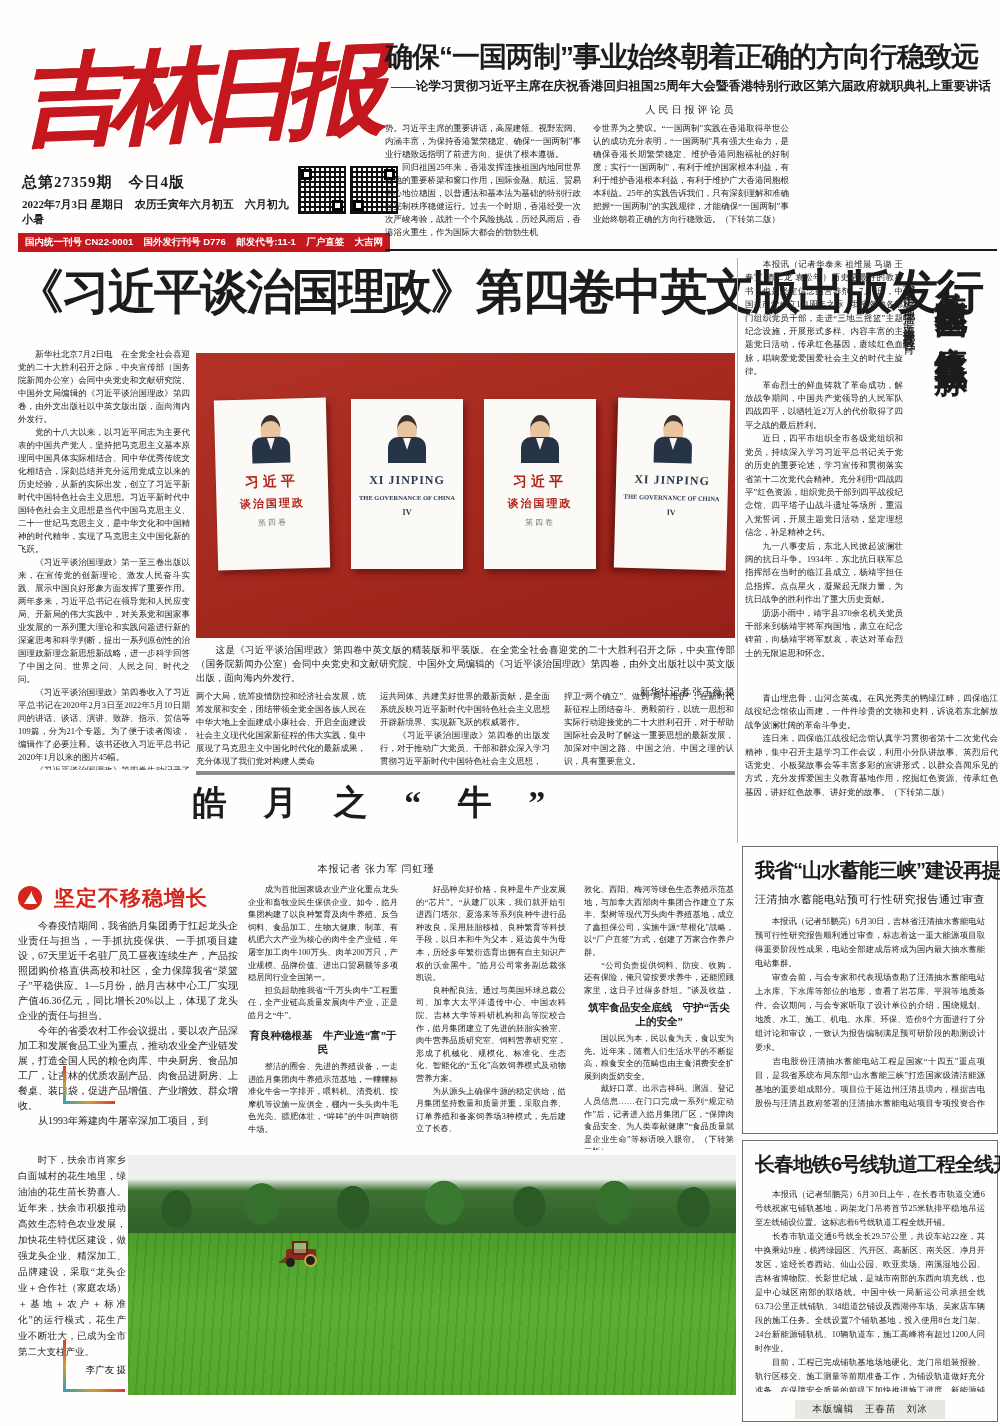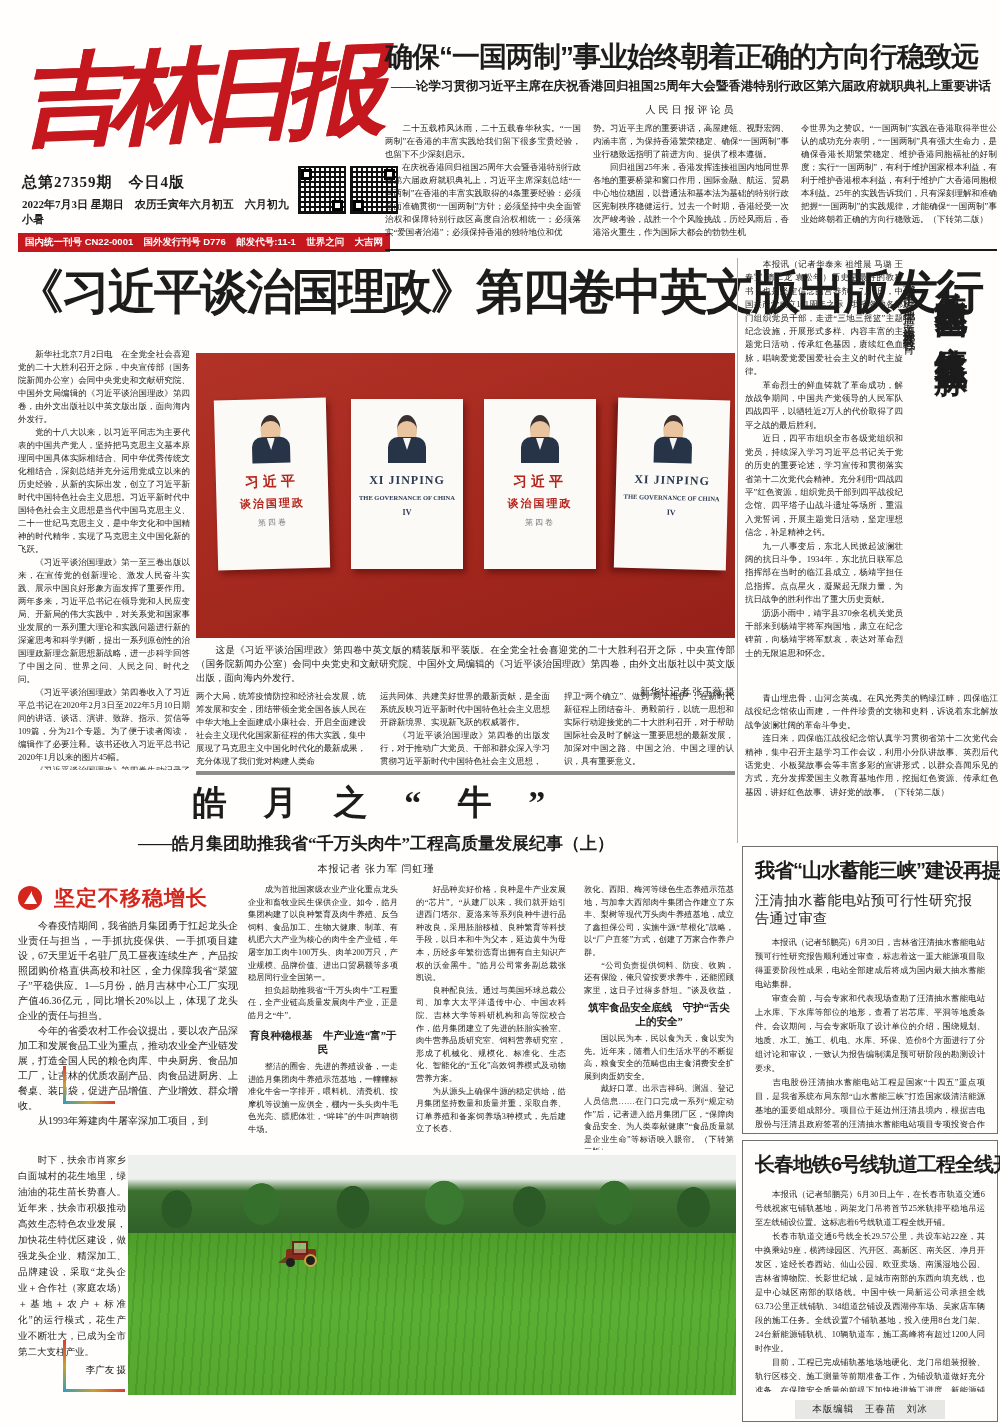--- a/index.html
+++ b/index.html
@@ -109,21 +109,21 @@
   .tractor .bodyr{position:absolute;left:8px;top:8px;width:30px;height:11px;background:#8a2a1c;border-radius:2px;}
   .tractor .cab{position:absolute;left:14px;top:0;width:12px;height:10px;border:2px solid #6e2017;background:rgba(240,235,220,.4);}
   .tractor .w1{position:absolute;left:26px;top:13px;width:13px;height:13px;border-radius:50%;background:#1f1f1f;border:2px solid #caa53a;box-sizing:border-box;}
   .tractor .w2{position:absolute;left:8px;top:17px;width:9px;height:9px;border-radius:50%;background:#1f1f1f;}
   .tractor .plow{position:absolute;left:0;top:14px;width:10px;height:8px;background:#5d4a1e;clip-path:polygon(0 100%,100% 0,100% 100%);}
   
   .boxst{border:1.5px solid #6f6f6f;box-sizing:border-box;padding:10px 12px;background:#fffefc;}
   .hydro{left:742px;top:846px;width:256px;height:288px;}
   .box-title{font-family:"Liberation Sans",sans-serif;font-weight:900;font-size:20px;letter-spacing:-1px;
       text-align:center;white-space:nowrap;}
-  .box-sub{font-size:14px;margin-top:8px;letter-spacing:0.5px;}
+  .box-sub{font-size:11px;text-align:center;margin-top:8px;letter-spacing:0.5px;}
   .box-body{font-size:8.3px;line-height:14px;margin-top:8px;overflow:hidden;}
   .metro{left:742px;top:1140px;width:256px;height:282px;}
   .editor-bar{margin:8px auto 0 auto;width:150px;background:#e7e7e3;text-align:center;
       font-size:9.5px;padding:3px 0;letter-spacing:1px;}
 </style>
 </head>
 <body>
 
 <div class="page">
 
@@ -141,30 +141,28 @@
   </div>
   <div class="abs qr" style="left:350px;top:166px;">
     <div class="eye" style="right:2px;top:2px;"></div>
     <div class="eye" style="left:2px;bottom:2px;"></div>
   </div>
 
   <div class="abs redbar">
     <span>国内统一刊号 CN22-0001</span>
     <span>国外发行刊号 D776</span>
     <span>邮发代号:11-1</span>
-    <span>世界之问</span>
+    <span>厂户直签</span>
     <span>大吉网</span>
   </div>
 
   <div class="abs ts-head">确保“一国两制”事业始终朝着正确的方向行稳致远</div>
   <div class="abs ts-sub">——论学习贯彻习近平主席在庆祝香港回归祖国25周年大会暨香港特别行政区第六届政府就职典礼上重要讲话</div>
   <div class="abs ts-byline">人民日报评论员</div>
   <div class="abs ts-cols">
-    <div class="ts-col body-txt just pre">　　二十五载栉风沐雨，二十五载春华秋实。“一国两制”在香港的丰富实践给我们留下很多宝贵经验，也留下不少深刻启示。
-　　在庆祝香港回归祖国25周年大会暨香港特别行政区第六届政府就职典礼上，习近平主席深刻总结“一国两制”在香港的丰富实践取得的4条重要经验：必须全面准确贯彻“一国两制”方针；必须坚持中央全面管治权和保障特别行政区高度自治权相统一；必须落实“爱国者治港”；必须保持香港的独特地位和优</div>
     <div class="ts-col body-txt just pre">势。习近平主席的重要讲话，高屋建瓴、视野宏阔、内涵丰富，为保持香港繁荣稳定、确保“一国两制”事业行稳致远指明了前进方向、提供了根本遵循。
 　　回归祖国25年来，香港发挥连接祖国内地同世界各地的重要桥梁和窗口作用，国际金融、航运、贸易中心地位稳固，以普通法和基本法为基础的特别行政区宪制秩序稳健运行。过去一个时期，香港经受一次次严峻考验，战胜一个个风险挑战，历经风雨后，香港浴火重生，作为国际大都会的勃勃生机</div>
     <div class="ts-col body-txt just pre">令世界为之赞叹。“一国两制”实践在香港取得举世公认的成功充分表明，“一国两制”具有强大生命力，是确保香港长期繁荣稳定、维护香港同胞福祉的好制度；实行“一国两制”，有利于维护国家根本利益，有利于维护香港根本利益，有利于维护广大香港同胞根本利益。25年的实践告诉我们，只有深刻理解和准确把握“一国两制”的实践规律，才能确保“一国两制”事业始终朝着正确的方向行稳致远。（下转第二版）</div>
   </div>
   <div class="abs rule-black"></div>
 
   <div class="abs main-head">《习近平谈治国理政》第四卷中英文版出版发行</div>
   <div class="abs main-leftcol body-txt just pre">　　新华社北京7月2日电　在全党全社会喜迎党的二十大胜利召开之际，中央宣传部（国务院新闻办公室）会同中央党史和文献研究院、中国外文局编辑的《习近平谈治国理政》第四卷，由外文出版社以中英文版出版，面向海内外发行。
 　　党的十八大以来，以习近平同志为主要代表的中国共产党人，坚持把马克思主义基本原理同中国具体实际相结合、同中华优秀传统文化相结合，深刻总结并充分运用党成立以来的历史经验，从新的实际出发，创立了习近平新时代中国特色社会主义思想。习近平新时代中国特色社会主义思想是当代中国马克思主义、二十一世纪马克思主义，是中华文化和中国精神的时代精华，实现了马克思主义中国化新的飞跃。
 　　《习近平谈治国理政》第一至三卷出版以来，在宣传党的创新理论、激发人民奋斗实践、展示中国良好形象方面发挥了重要作用。两年多来，习近平总书记在领导党和人民应变局、开新局的伟大实践中，对关系党和国家事业发展的一系列重大理论和实践问题进行新的深邃思考和科学判断，提出一系列原创性的治国理政新理念新思想新战略，进一步科学回答了中国之问、世界之问、人民之问、时代之问。
@@ -232,21 +230,20 @@
 　　革命烈士的鲜血铸就了革命成功，解放战争期间，中国共产党领导的人民军队四战四平，以牺牲近2万人的代价取得了四平之战的最后胜利。
 　　近日，四平市组织全市各级党组织和党员，持续深入学习习近平总书记关于党的历史的重要论述，学习宣传和贯彻落实省第十二次党代会精神。充分利用“四战四平”红色资源，组织党员干部到四平战役纪念馆、四平塔子山战斗遗址等场所，重温入党誓词，开展主题党日活动，坚定理想信念，补足精神之钙。
 　　九一八事变后，东北人民掀起波澜壮阔的抗日斗争。1934年，东北抗日联军总指挥部在当时的临江县成立，杨靖宇担任总指挥。点点星火，凝聚起无限力量，为抗日战争的胜利作出了重大历史贡献。
 　　沥沥小雨中，靖宇县370余名机关党员干部来到杨靖宇将军殉国地，肃立在纪念碑前，向杨靖宇将军默哀，表达对革命烈士的无限追思和怀念。</div>
   <div class="abs red-vsub">我省党员干部走进“三地三摇篮”主题设施开展红色教育</div>
   <div class="abs red-vtitle">传承红色基因　赓续红色血脉</div>
   <div class="abs red-full body-txt just pre" style="line-height:13.4px;">　　青山埋忠骨，山河念英魂。在风光秀美的鸭绿江畔，四保临江战役纪念馆依山而建，一件件珍贵的文物和史料，诉说着东北解放战争波澜壮阔的革命斗争史。
 　　连日来，四保临江战役纪念馆认真学习贯彻省第十二次党代会精神，集中召开主题学习工作会议，利用小分队讲故事、英烈后代话党史、小板凳故事会等丰富多彩的宣讲形式，以群众喜闻乐见的方式，充分发挥爱国主义教育基地作用，挖掘红色资源、传承红色基因，讲好红色故事、讲好党的故事。（下转第二版）</div>
 
   <div class="abs hy-title">皓 月 之 “ 牛 ”</div>
-  <div class="abs hy-sub">——皓月集团助推我省“千万头肉牛”工程高质量发展纪事（上）</div>
   <div class="abs hy-byline">本报记者 张力军 闫虹瑾</div>
 
   <div class="abs hy-col1">
     <div class="badge">
       <div class="badge-icon">
           <div class="sail1"></div>
           <div class="sail2"></div>
         </div>
       <div class="badge-label">坚定不移稳增长</div>
     </div>

